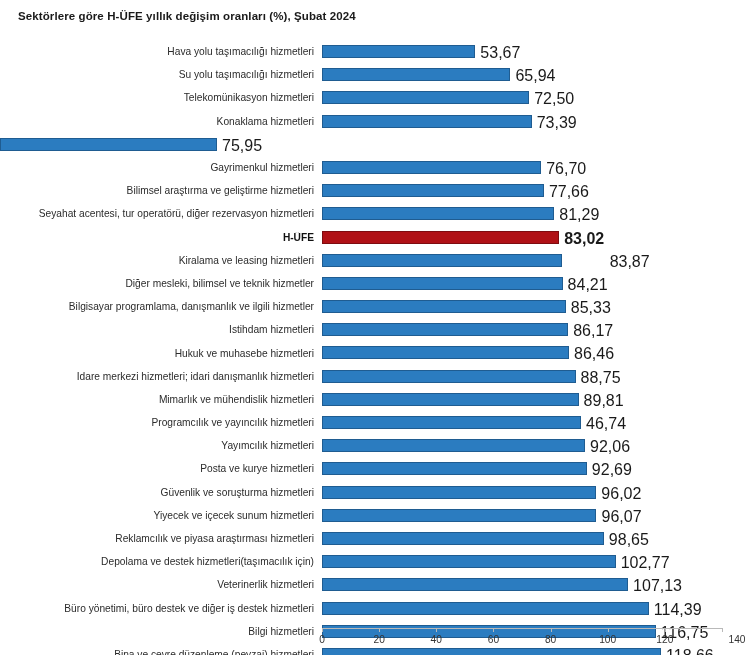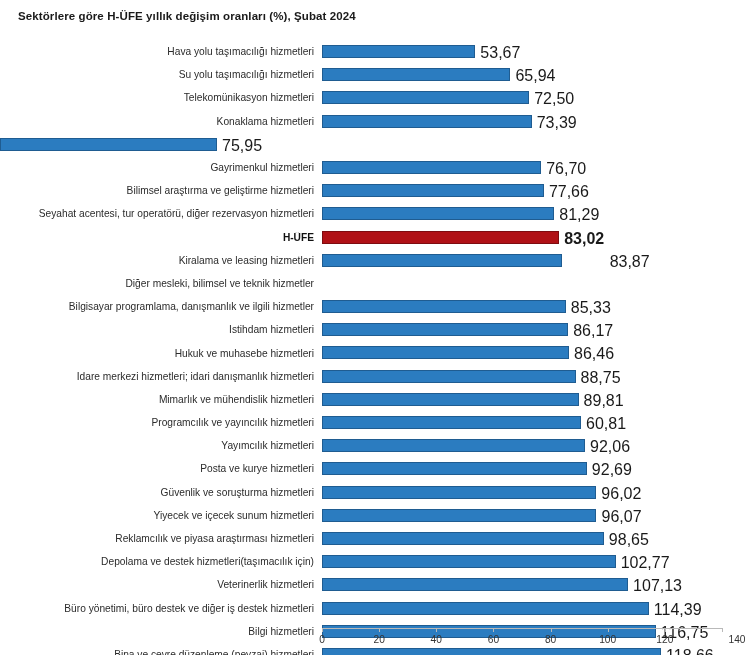--- a/index.html
+++ b/index.html
@@ -187,20 +187,24 @@
       </div>
       <div class="row">
         <div class="cat-label">Kiralama ve leasing hizmetleri</div>
         <div class="bar-zone">
           <div class="bar" style="width: 239.629px;"></div>
           <div class="val" style="left: 244.629px; padding-left: 43px;">83,87</div>
         </div>
       </div>
       <div class="row">
         <div class="cat-label">Diğer mesleki, bilimsel ve teknik hizmetler</div>
+        <div class="bar-zone">
+          <div class="bar" style="width: 240.6px;"></div>
+          <div class="val" style="left: 245.6px;">84,21</div>
+        </div>
       </div>
       <div class="row">
         <div class="cat-label">Bilgisayar programlama, danışmanlık ve ilgili hizmetler</div>
         <div class="bar-zone">
           <div class="bar" style="width: 243.8px;"></div>
           <div class="val" style="left: 248.8px;">85,33</div>
         </div>
       </div>
       <div class="row">
         <div class="cat-label">İstihdam hizmetleri</div>
@@ -227,21 +231,21 @@
         <div class="cat-label">Mimarlık ve mühendislik hizmetleri</div>
         <div class="bar-zone">
           <div class="bar" style="width: 256.6px;"></div>
           <div class="val" style="left: 261.6px;">89,81</div>
         </div>
       </div>
       <div class="row">
         <div class="cat-label">Programcılık ve yayıncılık hizmetleri</div>
         <div class="bar-zone">
           <div class="bar" style="width: 259.029px;"></div>
-          <div class="val" style="left: 264.029px;">60,81</div>
+          <div class="val" style="left: 264.029px;">46,74</div>
         </div>
       </div>
       <div class="row">
         <div class="cat-label">Yayımcılık hizmetleri</div>
         <div class="bar-zone">
           <div class="bar" style="width: 263.029px;"></div>
           <div class="val" style="left: 268.029px;">92,06</div>
         </div>
       </div>
       <div class="row">

